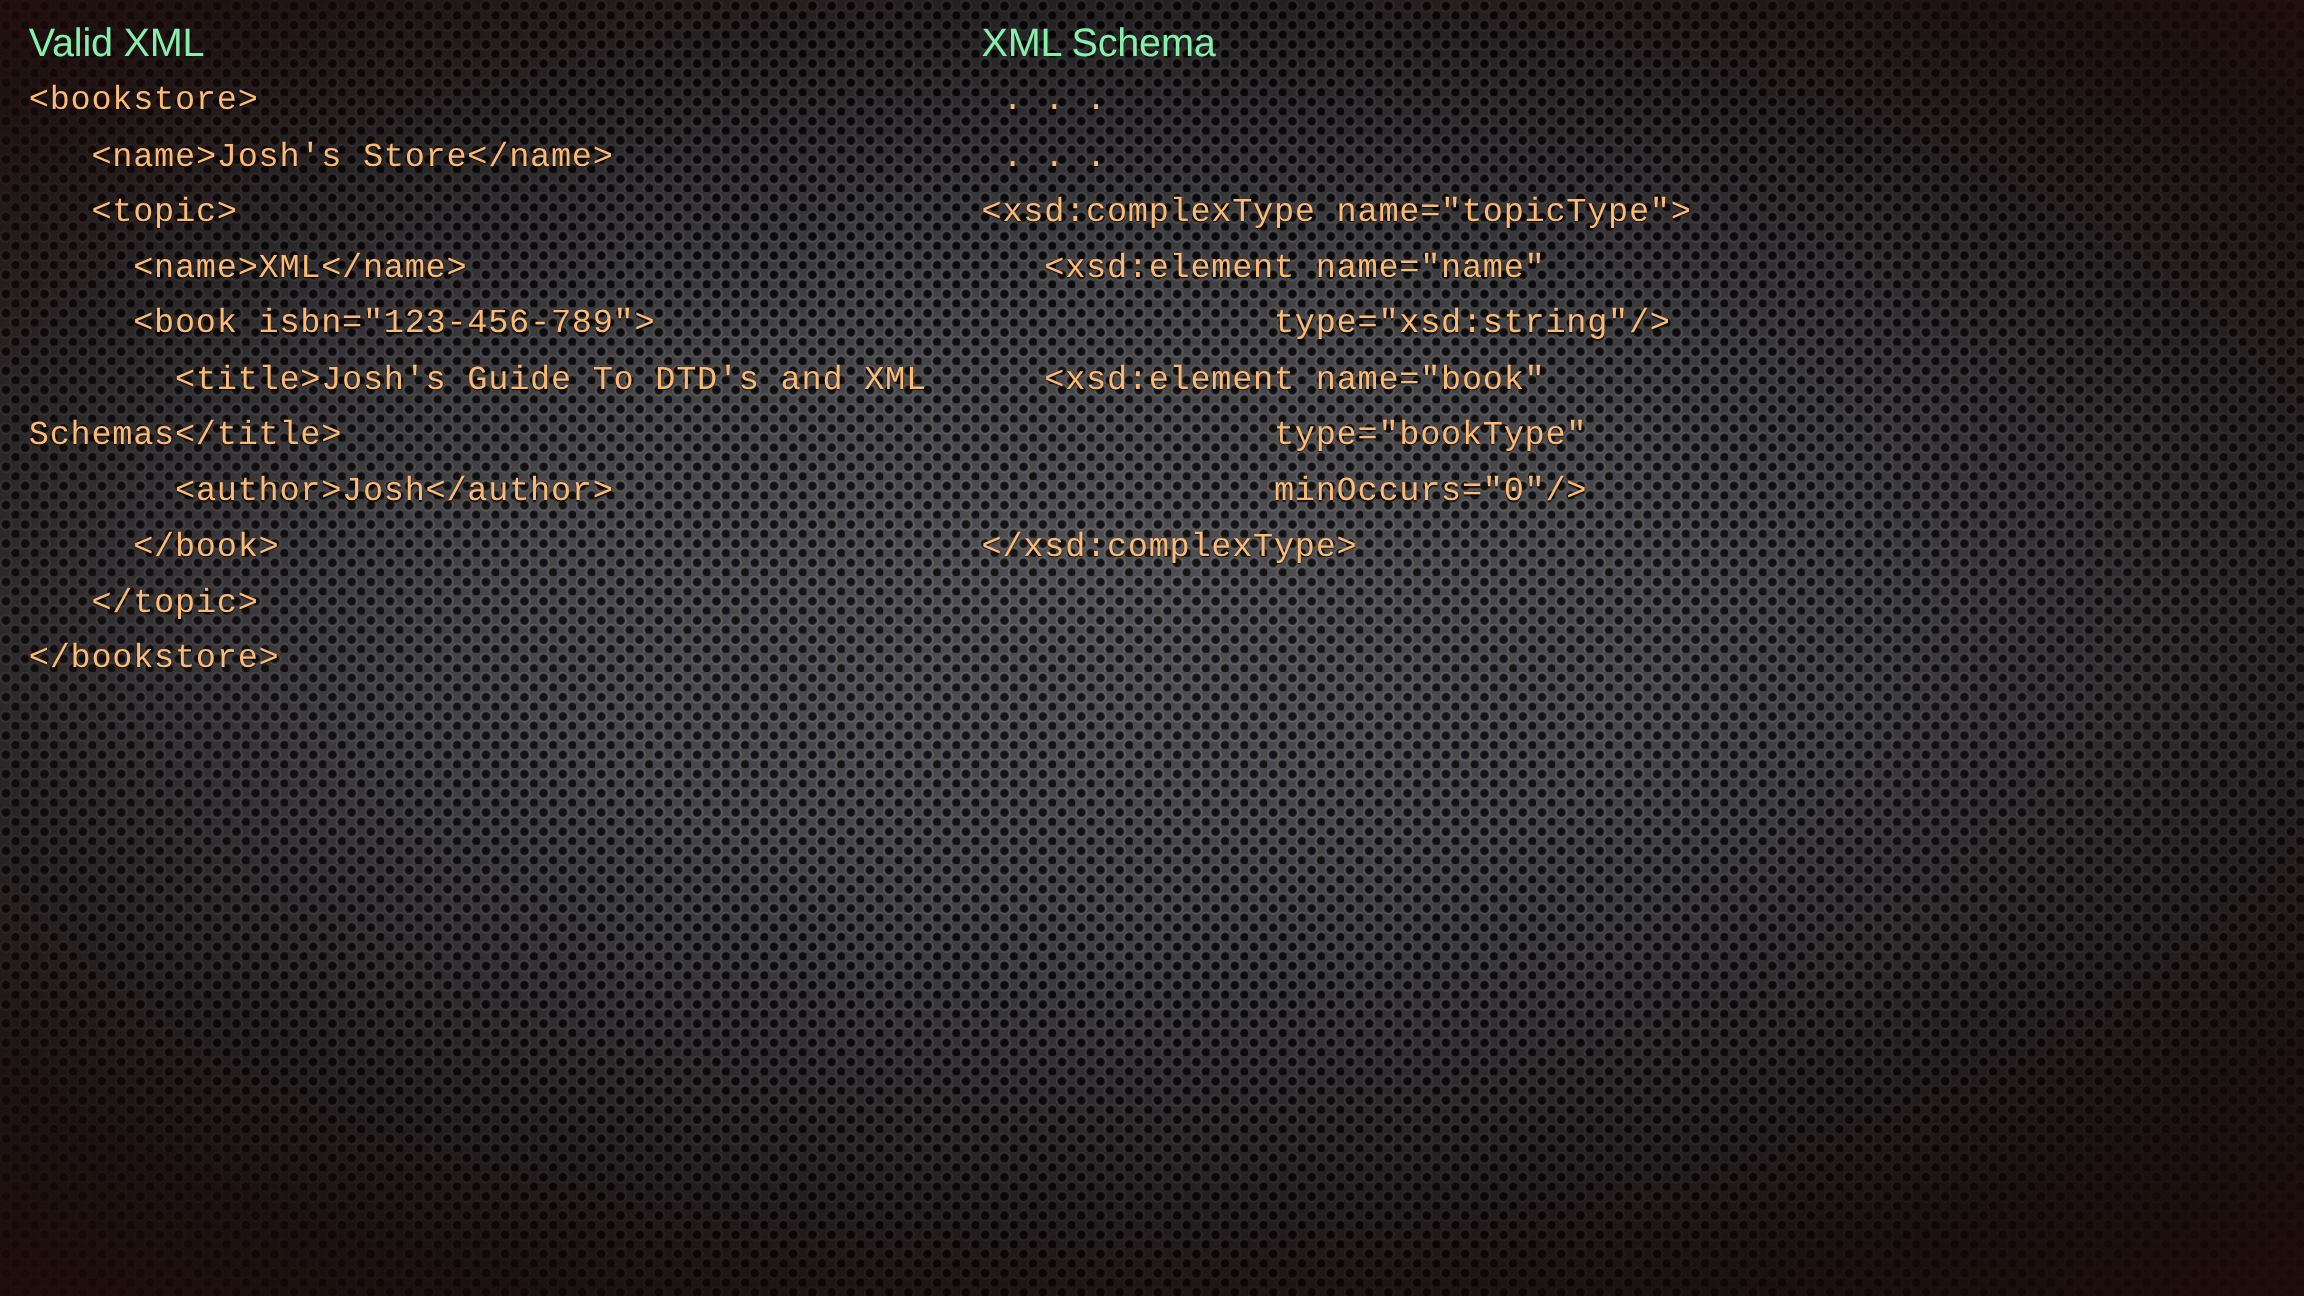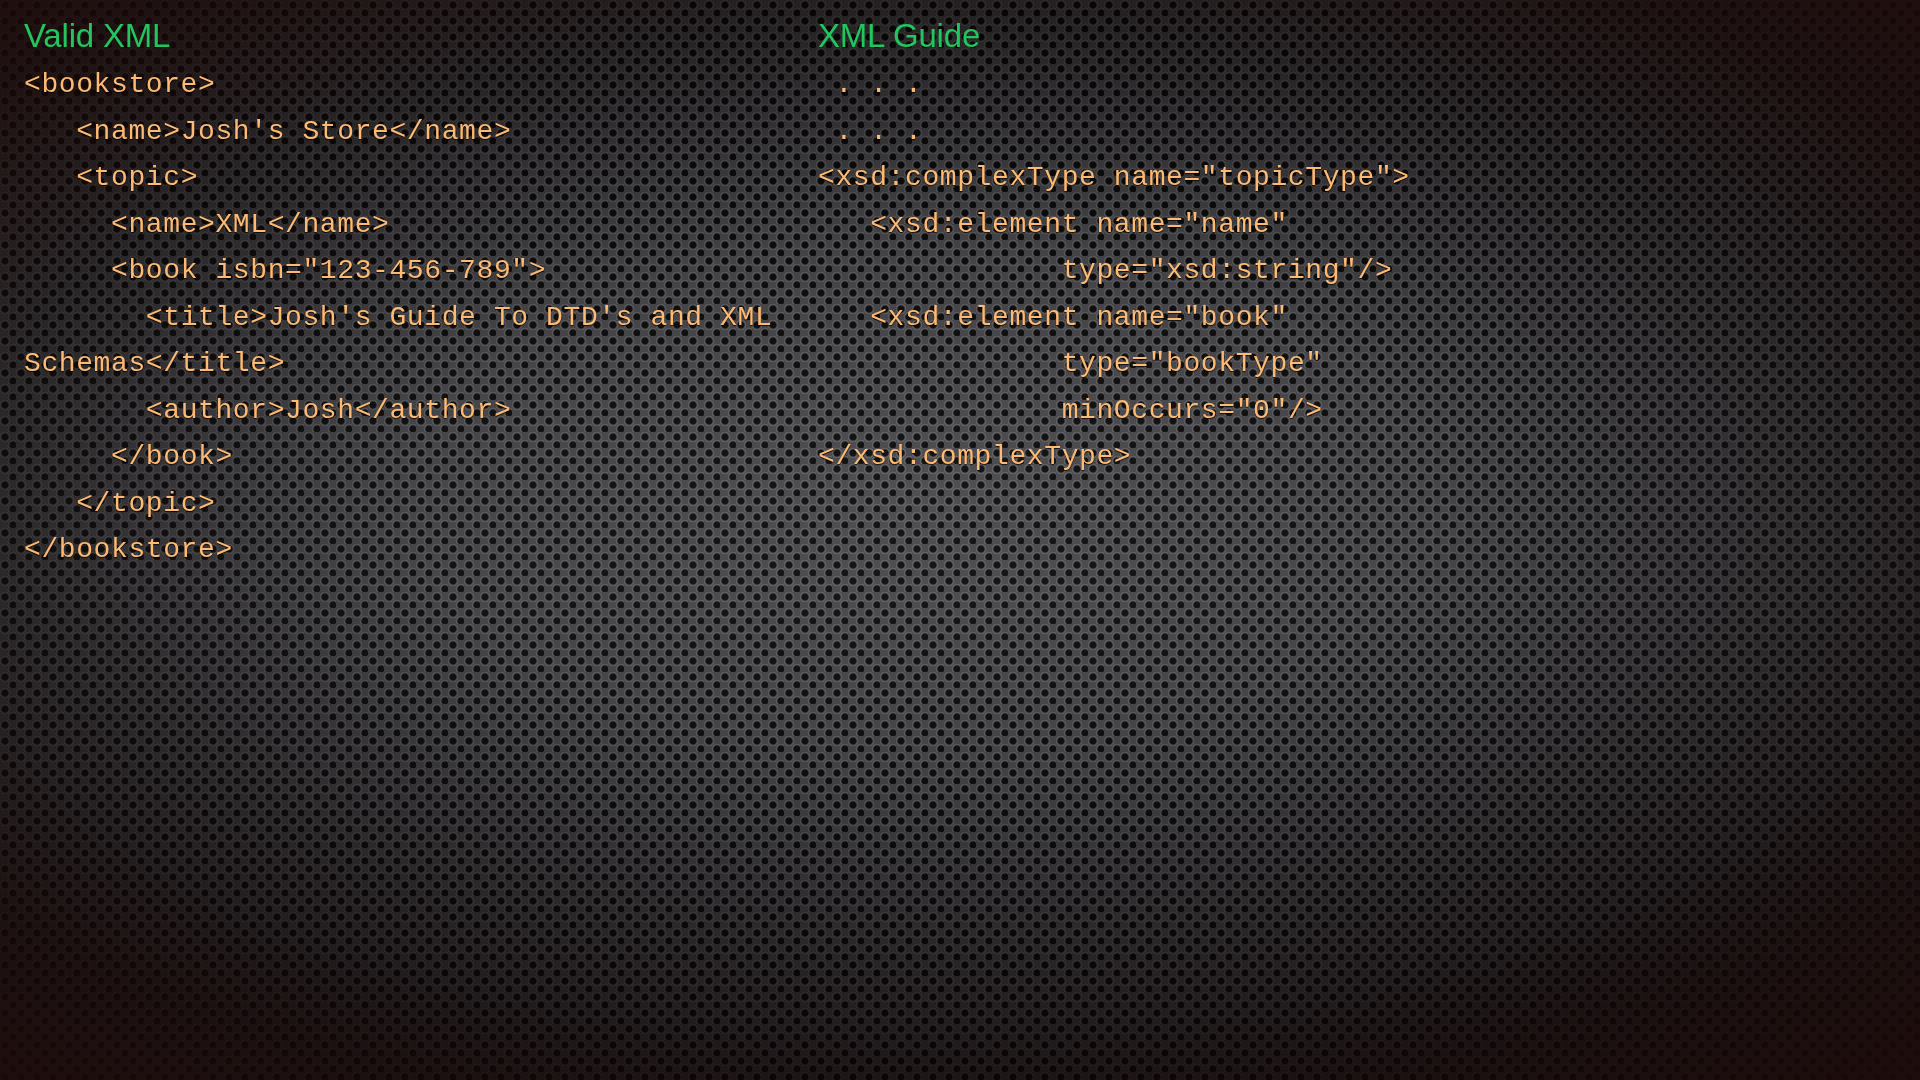--- a/index.html
+++ b/index.html
@@ -79,21 +79,21 @@
   }
 
   .panel {
     position: absolute;
     top: 14px;
   }
   #panel-valid-xml { left: 24px;  width: 790px; }
   #panel-xml-schema { left: 818px; width: 900px; }
 
   .panel-title {
-    color: #22c55e;
+    color: #86efac;
     font-family: "Liberation Sans", sans-serif;
     font-size: 33px;
     font-weight: 400;
     line-height: 44px;
     letter-spacing: -0.2px;
     margin: 0 0 4px 0;
     white-space: pre;
   }
 
   .code-block {
@@ -131,21 +131,21 @@
      &lt;name&gt;XML&lt;/name&gt;
      &lt;book isbn="123-456-789"&gt;
        &lt;title&gt;Josh's Guide To DTD's and XML Schemas&lt;/title&gt;
        &lt;author&gt;Josh&lt;/author&gt;
      &lt;/book&gt;
    &lt;/topic&gt;
 &lt;/bookstore&gt;</pre>
     </div>
 
     <div class="panel" id="panel-xml-schema">
-      <h2 class="panel-title">XML Guide</h2>
+      <h2 class="panel-title">XML Schema</h2>
       <pre class="code-block" id="code-xml-schema"> . . .
  . . .
 &lt;xsd:complexType name="topicType"&gt;
    &lt;xsd:element name="name"
               type="xsd:string"/&gt;
    &lt;xsd:element name="book"
               type="bookType"
               minOccurs="0"/&gt;
 &lt;/xsd:complexType&gt;</pre>
     </div>

